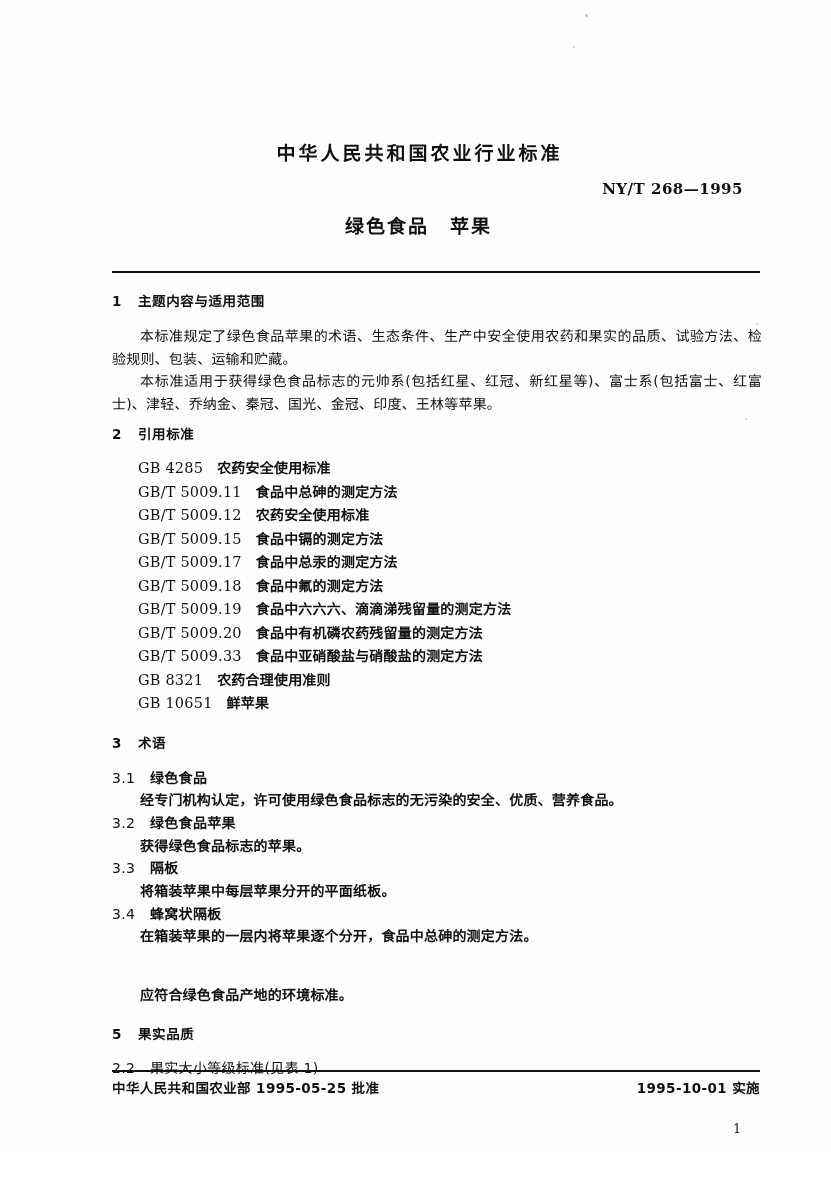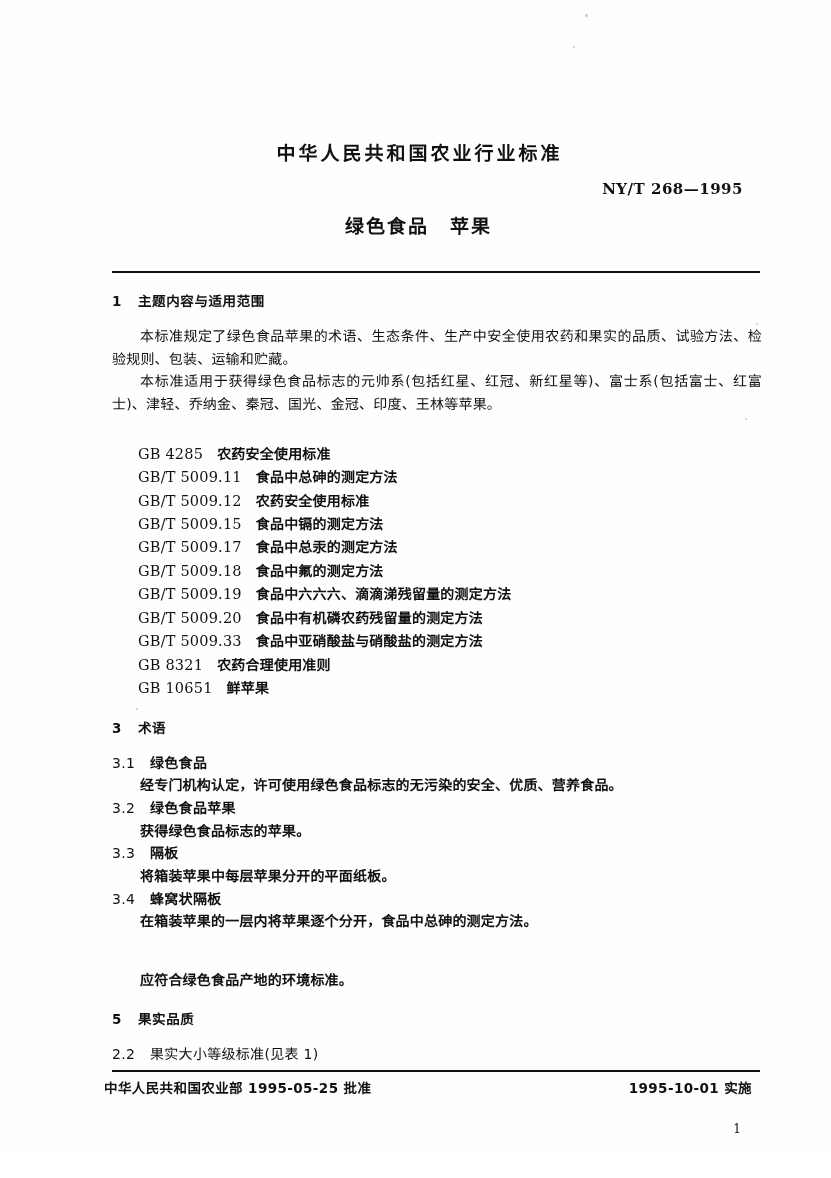--- a/index.html
+++ b/index.html
@@ -138,21 +138,21 @@
   .footer-rule {
     position: absolute;
     left: 112px;
     top: 1070px;
     width: 648px;
     height: 0;
     border-top: 2px solid #111;
   }
   .footer {
     position: absolute;
-    left: 104px;
+    left: 112px;
     top: 1077px;
     width: 648px;
     display: flex;
     justify-content: space-between;
     align-items: baseline;
     font-size: 13.5px;
     font-weight: 700;
     letter-spacing: 0.4px;
   }
   .page-num {
@@ -189,20 +189,23 @@
   <div class="body-area">
 
     <div class="sec-h">
       <span class="num">1</span><span>主题内容与适用范围</span>
     </div>
     <div class="gap-md"></div>
     <p class="para indent">本标准规定了绿色食品苹果的术语、生态条件、生产中安全使用农药和果实的品质、试验方法、检验规则、包装、运输和贮藏。</p>
     <p class="para indent">本标准适用于获得绿色食品标志的元帅系(包括红星、红冠、新红星等)、富士系(包括富士、红富士)、津轻、乔纳金、秦冠、国光、金冠、印度、王林等苹果。</p>
     <div class="gap-sm"></div>
 
+    <div class="sec-h">
+      <span class="num">2</span><span>引用标准</span>
+    </div>
     <div class="gap-md"></div>
     <ul class="ref-list">
       <li><span class="ref-code">GB 4285</span><span class="ref-name">农药安全使用标准</span></li>
       <li><span class="ref-code">GB/T 5009.11</span><span class="ref-name">食品中总砷的测定方法</span></li>
       <li><span class="ref-code">GB/T 5009.12</span><span class="ref-name">农药安全使用标准</span></li>
       <li><span class="ref-code">GB/T 5009.15</span><span class="ref-name">食品中镉的测定方法</span></li>
       <li><span class="ref-code">GB/T 5009.17</span><span class="ref-name">食品中总汞的测定方法</span></li>
       <li><span class="ref-code">GB/T 5009.18</span><span class="ref-name">食品中氟的测定方法</span></li>
       <li><span class="ref-code">GB/T 5009.19</span><span class="ref-name">食品中六六六、滴滴涕残留量的测定方法</span></li>
       <li><span class="ref-code">GB/T 5009.20</span><span class="ref-name">食品中有机磷农药残留量的测定方法</span></li>

